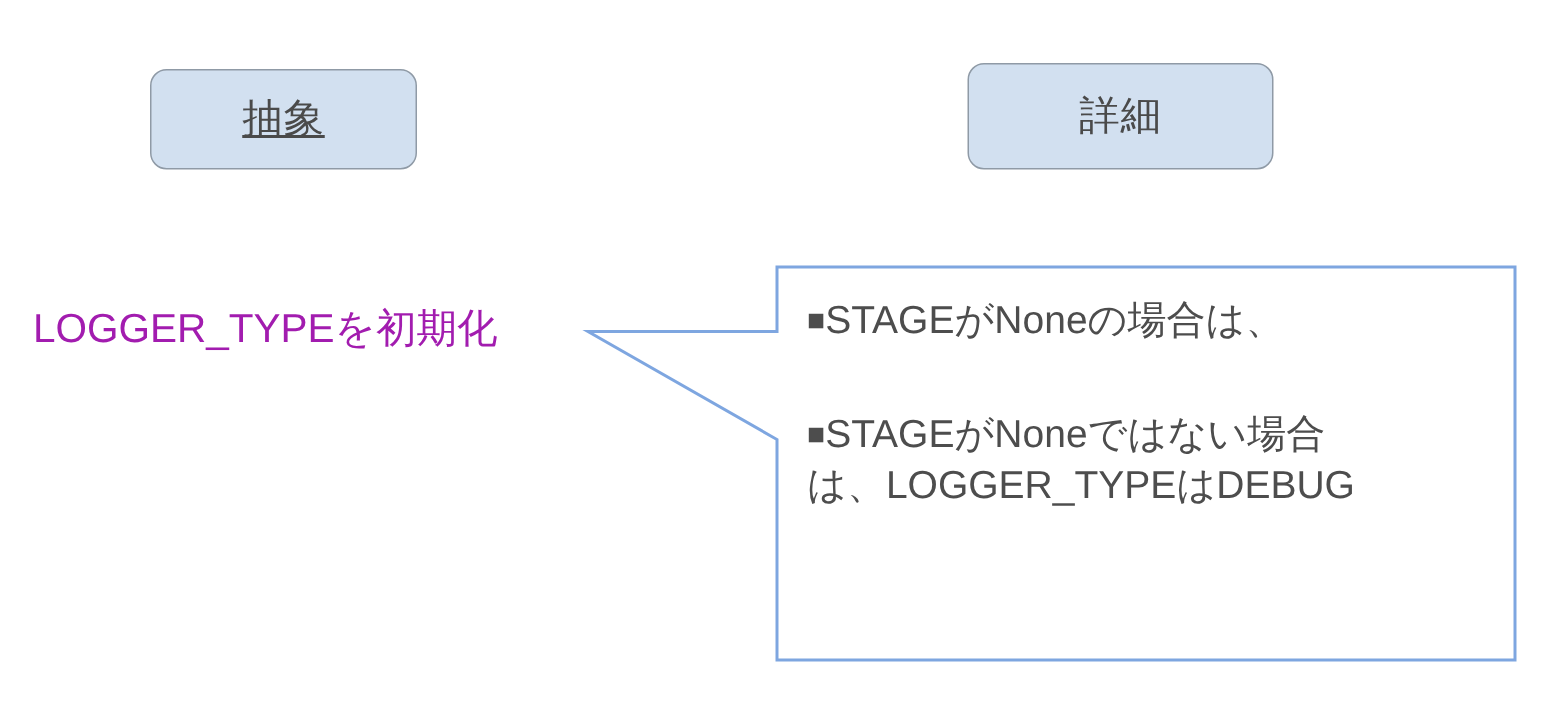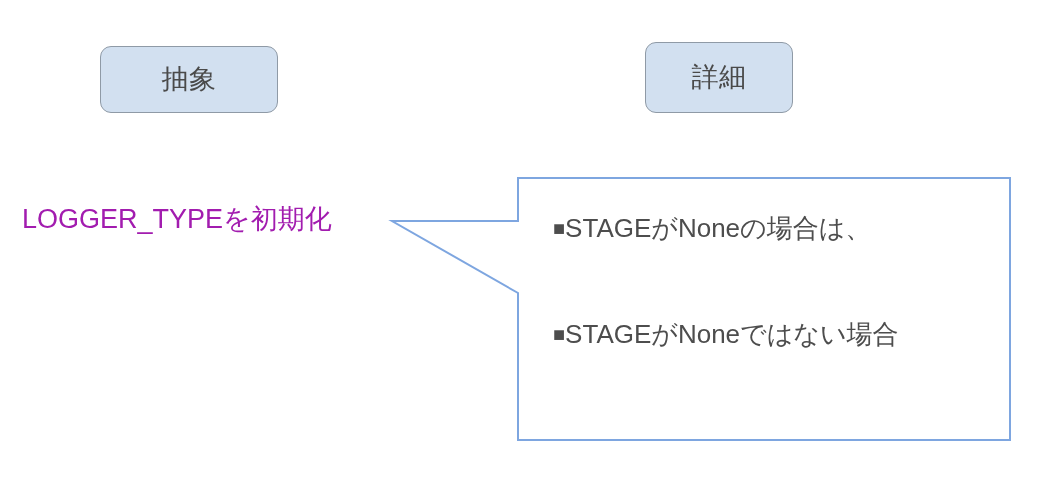--- a/index.html
+++ b/index.html
@@ -37,25 +37,26 @@
     color: #4a4a4a;
     font-size: 27px;
     line-height: 1;
     letter-spacing: 0.5px;
   }
   #pill-abstract {
     left: 100px;
     top: 46px;
     width: 178px;
     height: 67px;
+    text-decoration: underline;
   }
   #pill-detail {
     left: 645px;
     top: 42px;
-    width: 148px;
+    width: 204px;
     height: 71px;
   }
 
   
   #node-label {
     position: absolute;
     left: 22px;
     top: 203px;
     width: 370px;
     font-size: 27px;
@@ -68,21 +69,21 @@
   #callout-body {
     position: absolute;
     left: 537px;
     top: 196px;
     width: 460px;
     font-size: 26px;
     line-height: 1.30;
     color: #4d4d4d;
   }
   #callout-body .para {
-    margin: 16px;
+    margin: 1px;
   }
   #callout-body .para-gap {
     height: 40px;
   }
   .bullet-sq {
     font-size: 20px;
     vertical-align: 2px;
     letter-spacing: 0;
   }
 </style>
@@ -115,15 +116,16 @@
 <div id="callout-body">
 
   <p class="para">
     <span class="bullet-sq">■</span><span>STAGEがNoneの場合は、</span><br>
   </p>
 
   <div class="para-gap"></div>
 
   <p class="para">
     <span class="bullet-sq">■</span><span>STAGEがNoneではない場合</span><br>
+    <span>は、LOGGER_TYPEはDEBUG</span>
   </p>
 
 </div>
 
 </body></html>

